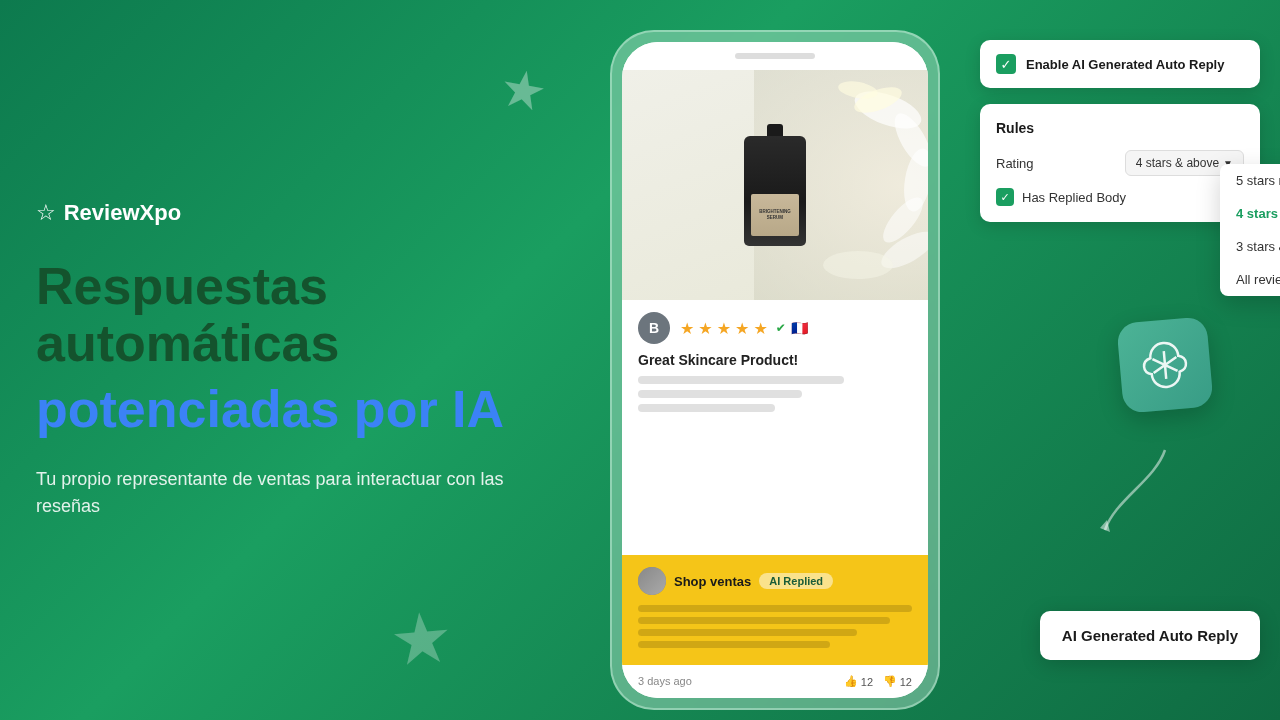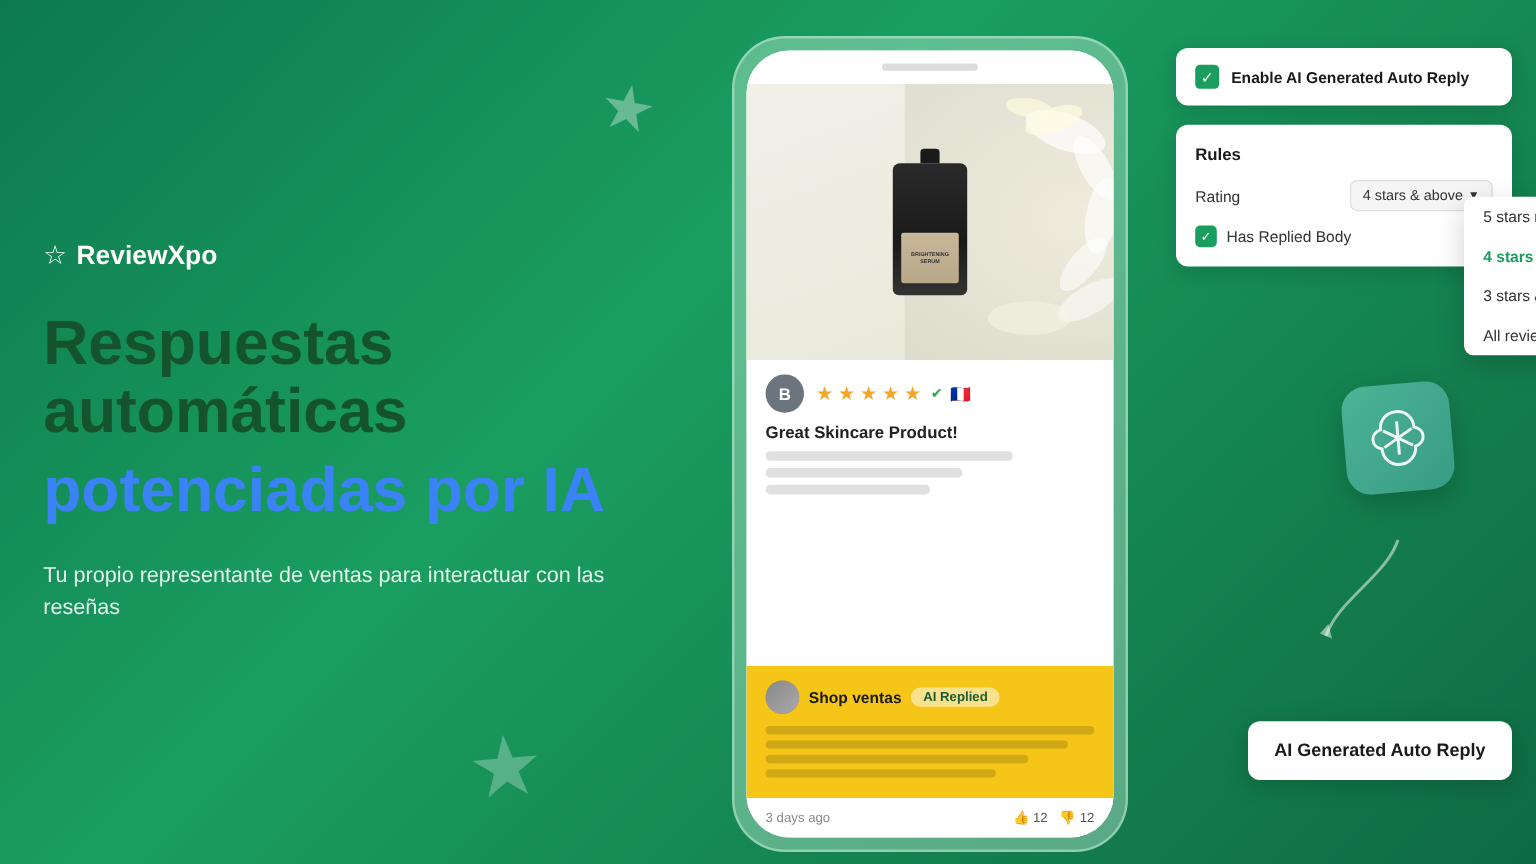--- a/index.html
+++ b/index.html
@@ -240,21 +240,21 @@
       height: 7px;
       background: rgba(0,0,0,0.15);
       border-radius: 4px;
       margin-bottom: 5px;
     }
 
     
     .phone-footer {
       padding: 10px 16px;
       display: flex;
-      align-items: center;
+      align-items: flex-start;
       justify-content: space-between;
       background: white;
     }
     .days-ago {
       font-size: 11px;
       color: #888;
     }
     .vote-group {
       display: flex;
       gap: 10px;
@@ -395,21 +395,21 @@
     .curved-arrow-svg {
       position: absolute;
       right: 95px;
       top: 440px;
     }
 
     
     .ai-reply-button {
       position: absolute;
       right: 20px;
-      bottom: 70px;
+      bottom: 60px;
       background: white;
       border-radius: 10px;
       padding: 16px 22px;
       box-shadow: 0 4px 20px rgba(0,0,0,0.18);
       font-size: 15px;
       font-weight: 700;
       color: #1a1a1a;
       cursor: pointer;
       white-space: nowrap;
     }

